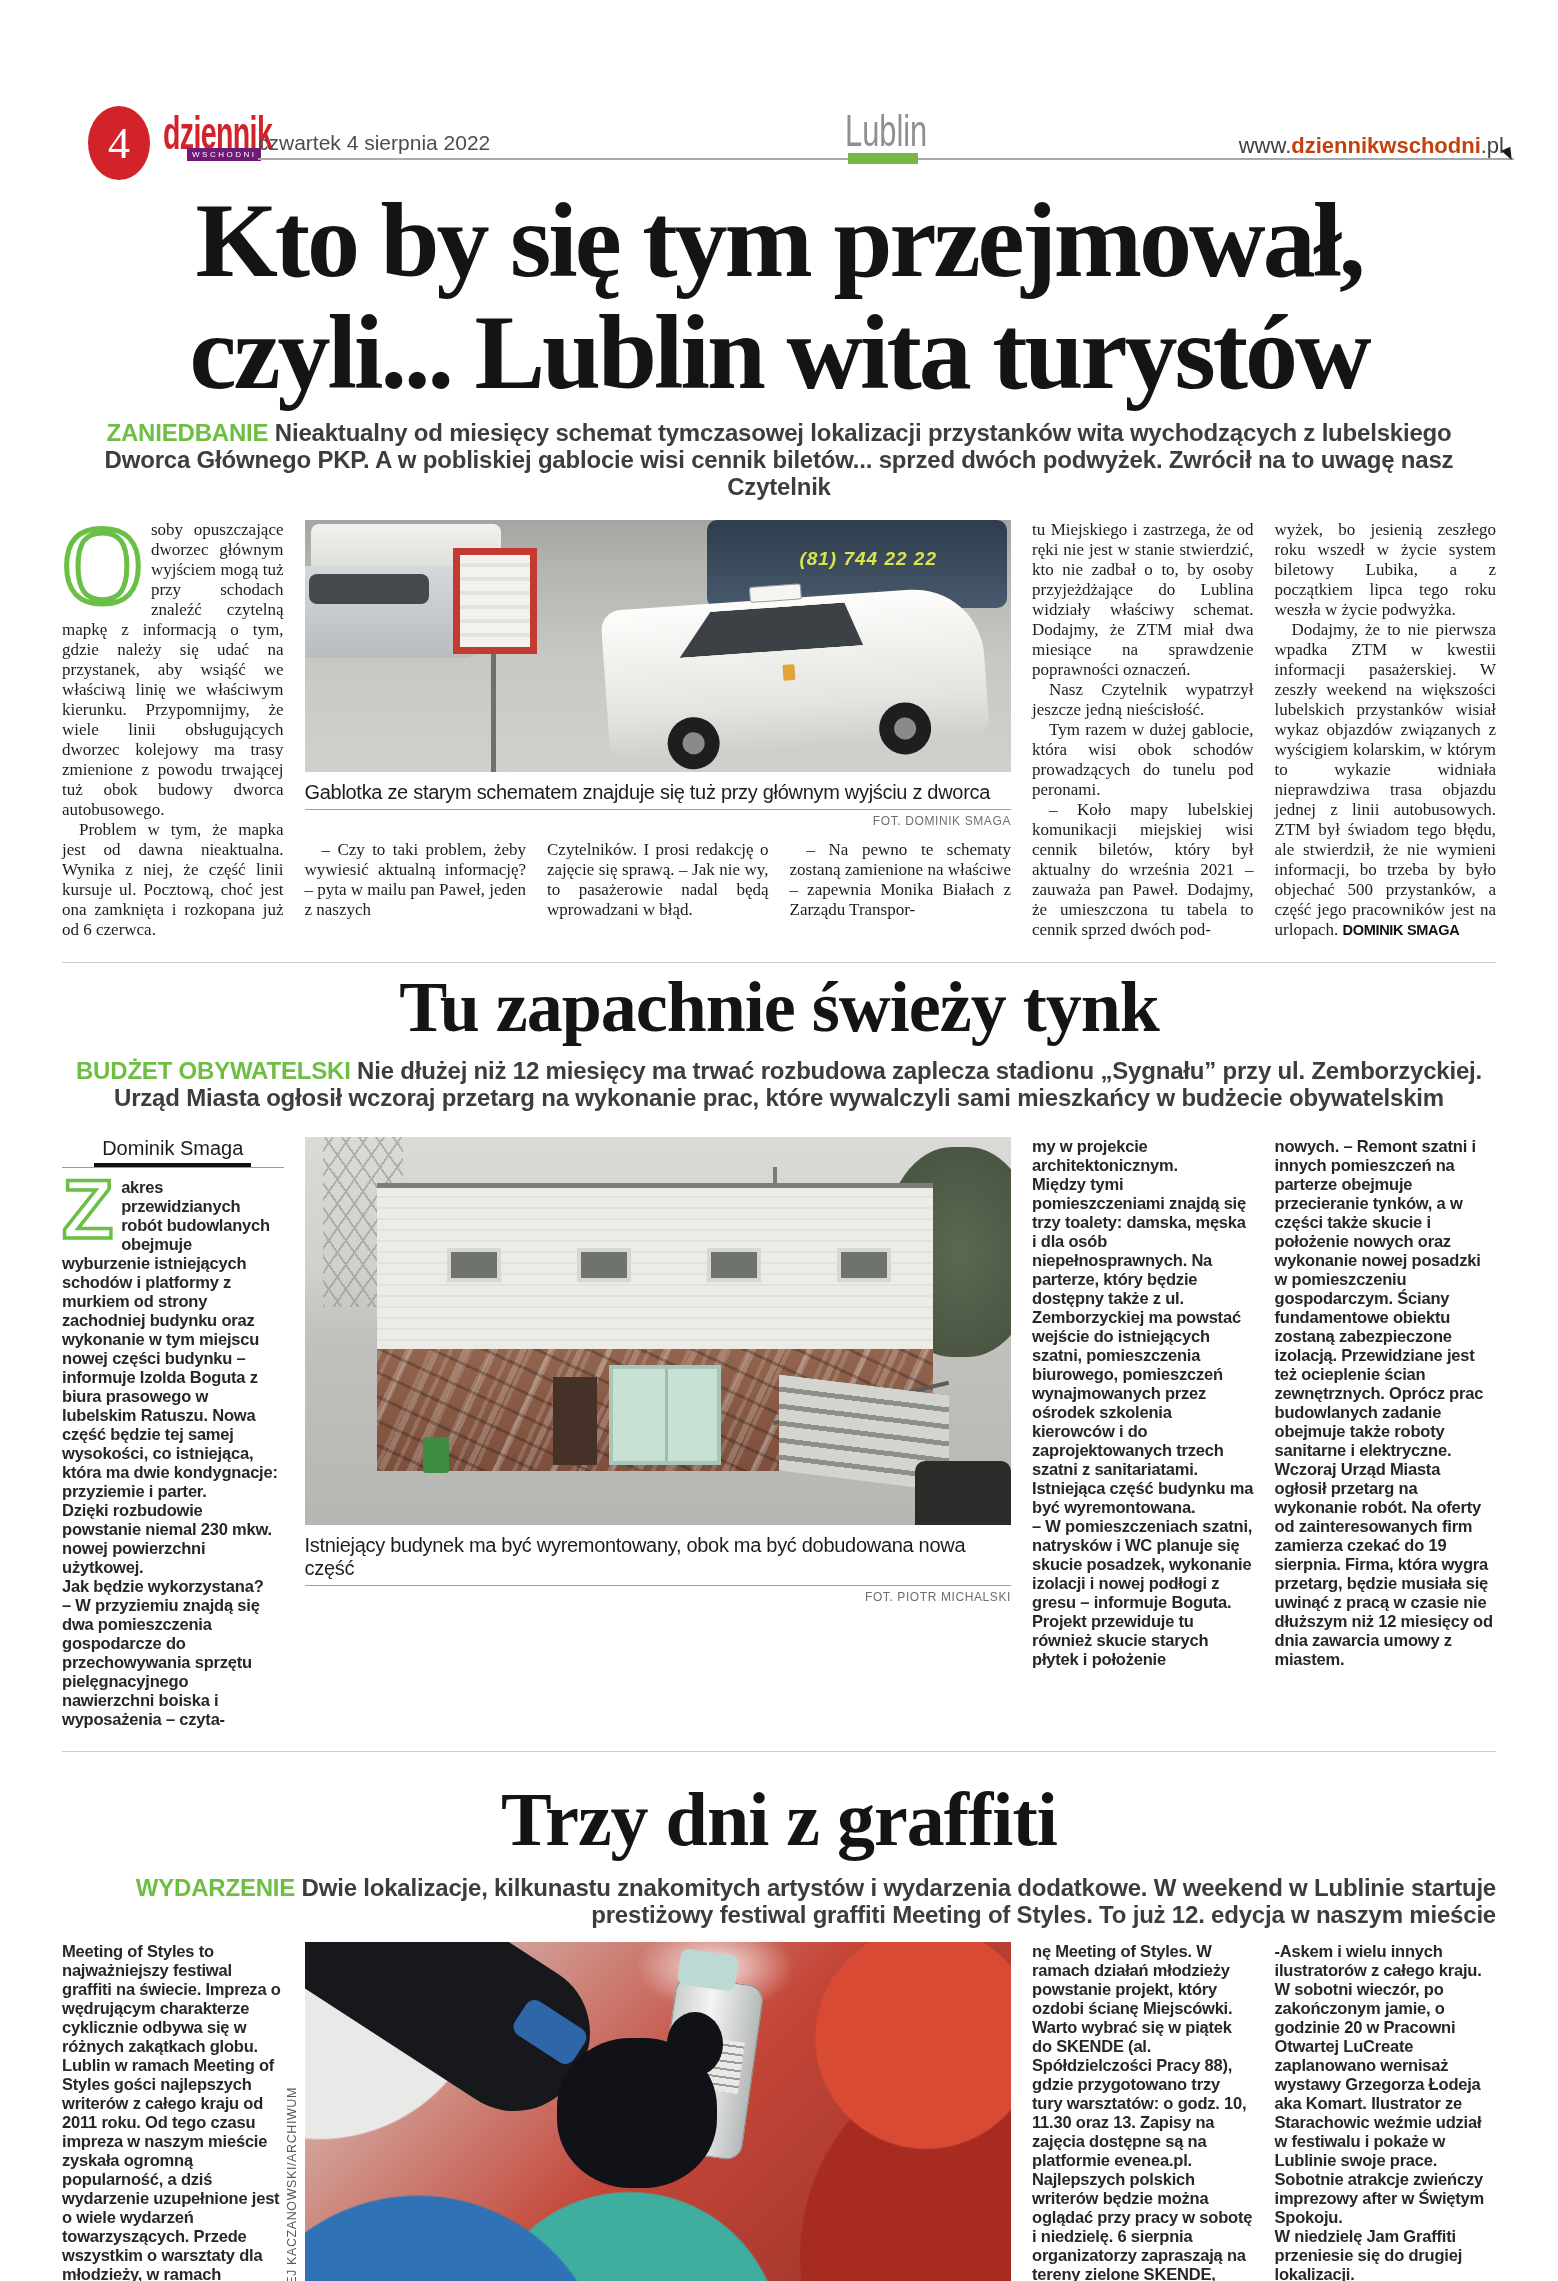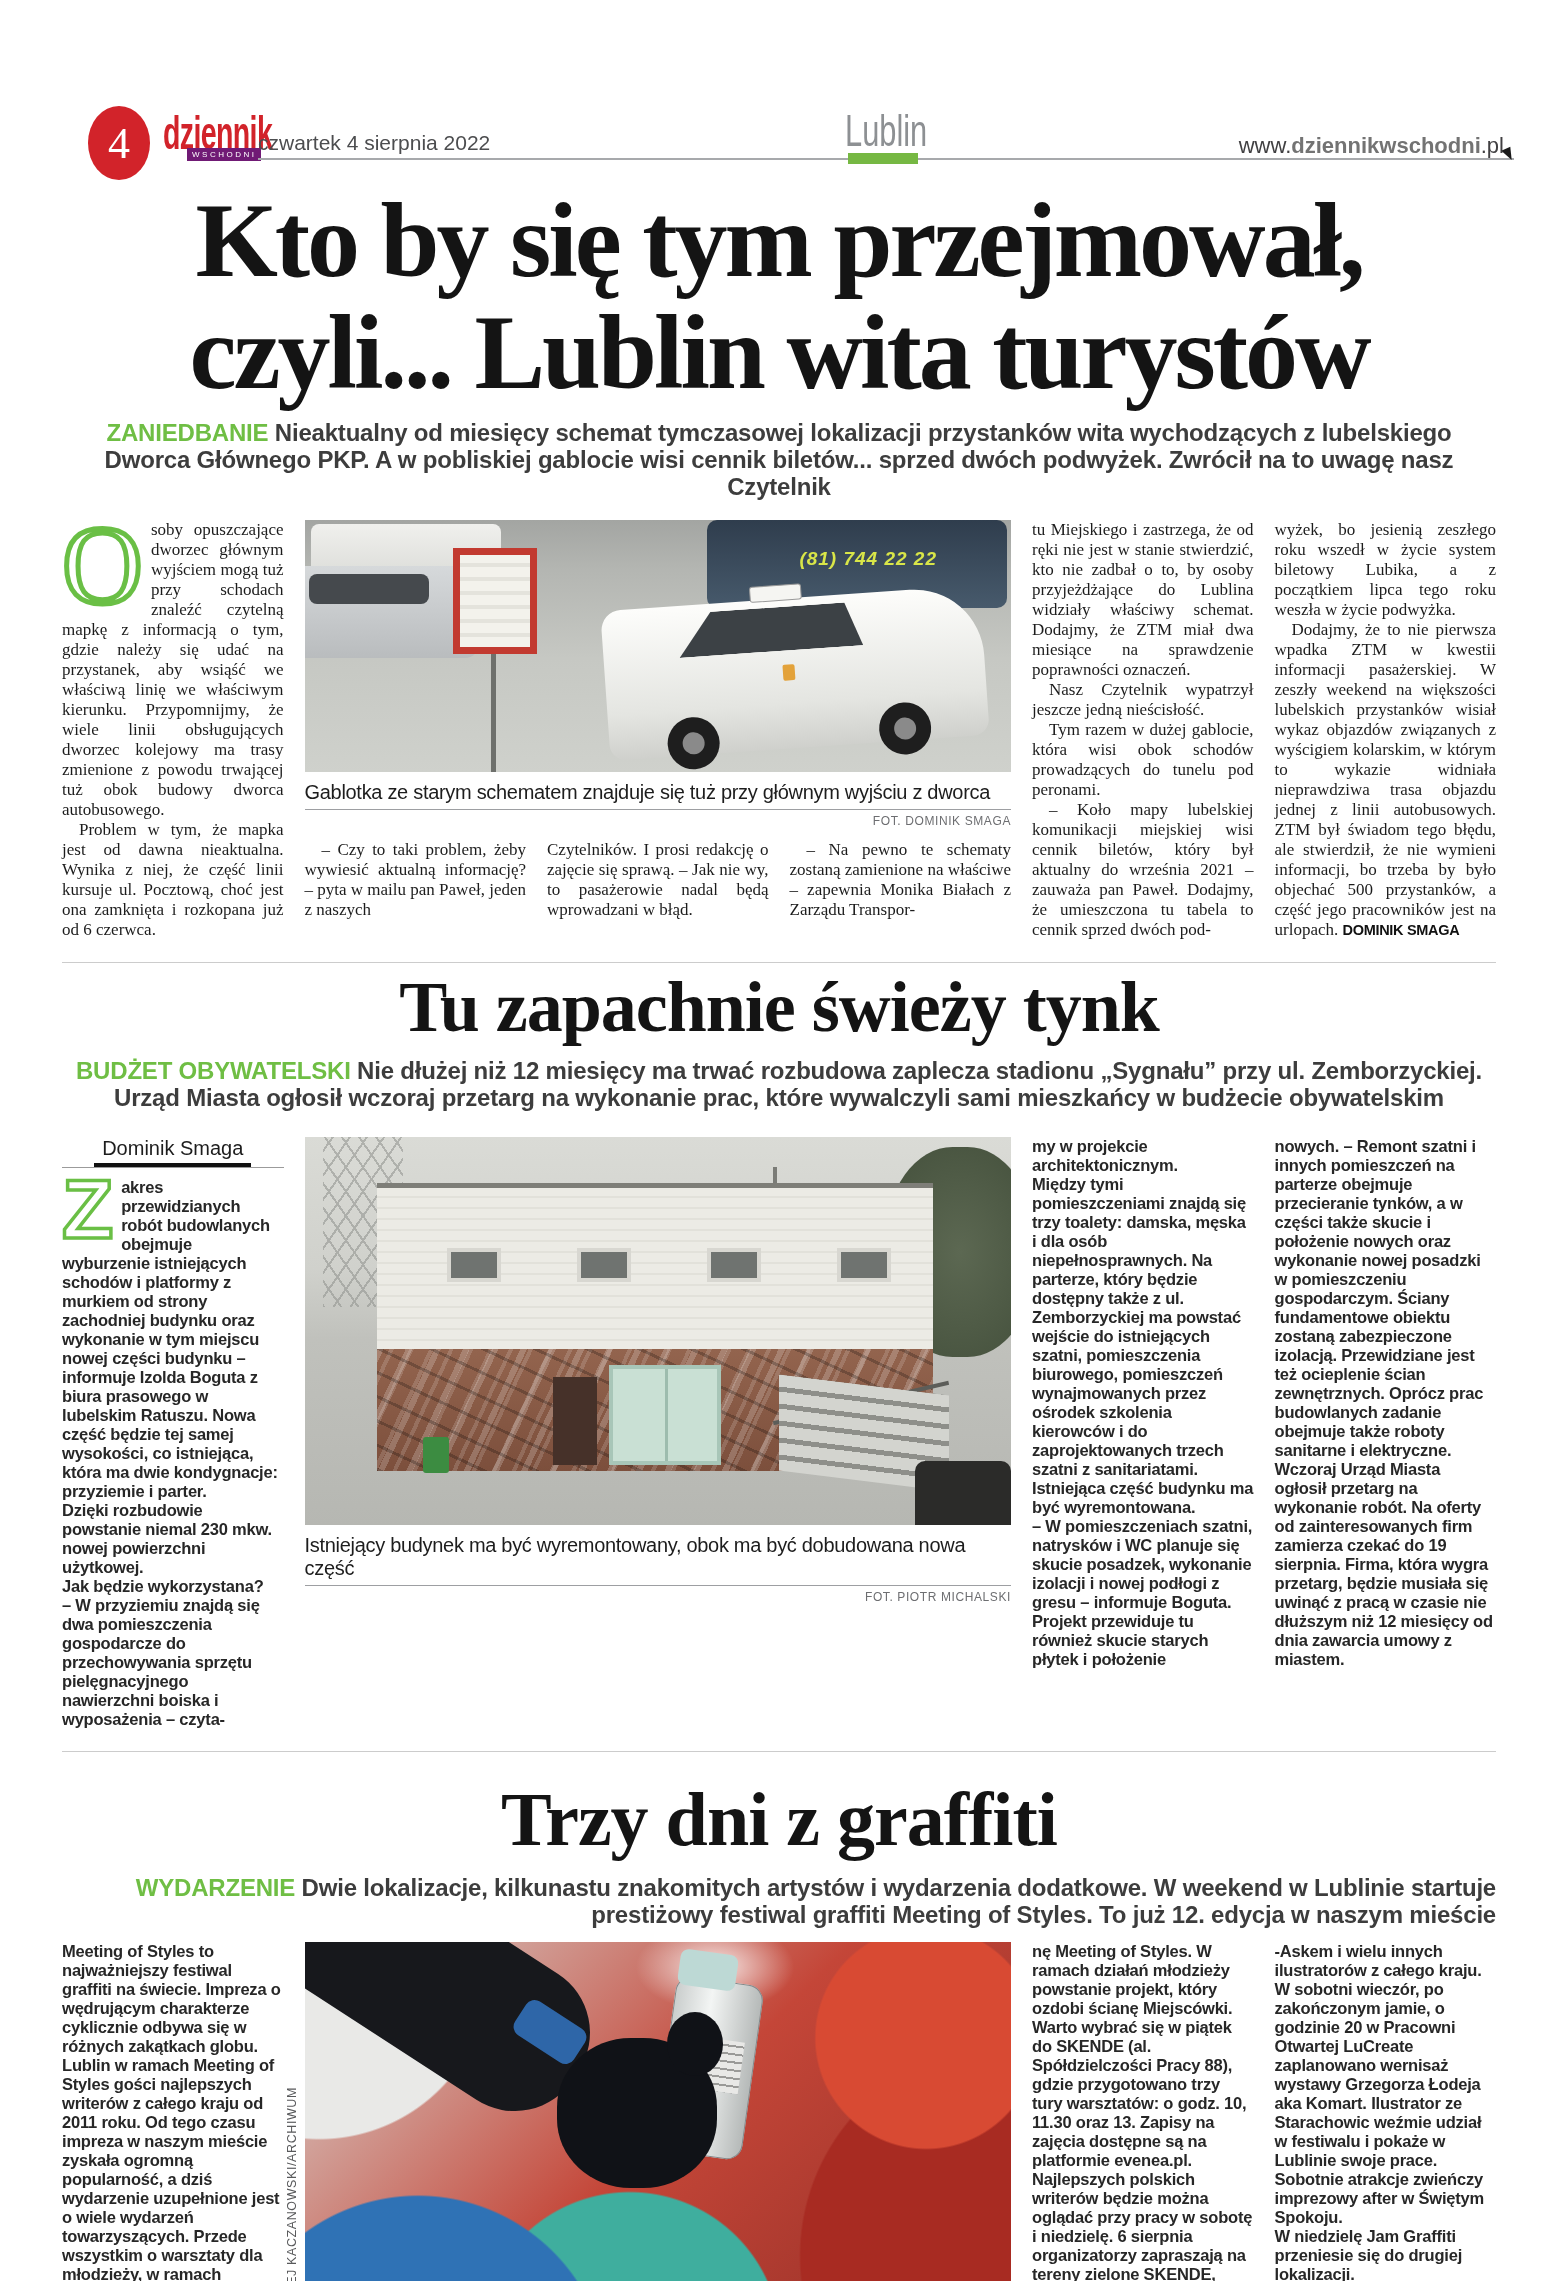--- a/index.html
+++ b/index.html
@@ -13,21 +13,21 @@
   .brand-wrap { position:absolute; left:163px; top:110px; }
   .brand { display:inline-block; transform:scaleX(.62); transform-origin:0 50%;
            font-weight:bold; font-size:46px; letter-spacing:-1px; color:#d2232a; line-height:1; }
   .brand-sub { position:absolute; left:24px; top:38px; background:#701a75; color:#fff; font-size:8px; letter-spacing:2.5px; padding:2px 5px; }
   .m-date { position:absolute; left:258px; top:131px; font-size:21px; color:#4c4d4f; }
   .m-rule { position:absolute; left:258px; right:44px; top:158px; border-top:2px solid #a7a9ac; }
   .section-label-wrap { position:absolute; left:845px; top:109px; }
   .section-label { display:inline-block; transform:scaleX(.7); transform-origin:0 50%; font-size:44px; color:#8d9093; line-height:1; }
   .green-bar { position:absolute; left:848px; top:153px; width:70px; height:11px; background:#76b843; }
   .website { position:absolute; right:44px; top:133px; font-size:22px; color:#414042; }
-  .website b { color:#737373; }
+  .website b { color:#c2410c; }
   .cursor-icon { display:inline-block; width:0; height:0; border-left:9px solid #1a1a1a; border-top:4px solid transparent; border-bottom:10px solid transparent; transform:rotate(-48deg); margin-left:1px; vertical-align:-6px; }
 
   
   .headline { font-family:"Liberation Serif", serif; font-weight:bold; text-align:center; color:#141414; white-space:pre-line; }
   .h-main   { margin-top:21px; font-size:106px; line-height:112px; letter-spacing:-3px; }
   .h-tynk   { margin-top:4px;  font-size:72px;  line-height:80px;  letter-spacing:-1px; }
   .h-graf   { margin-top:24px;  font-size:76px;  line-height:86px;  letter-spacing:-1px; }
   .lead { margin:10px 70px 0; text-align:center; font-size:24px; line-height:27px; font-weight:600; color:#3d3d3d; letter-spacing:-.2px; }
   .lead .tag { color:#6fbe44; font-weight:bold; }
   .lead-left { text-align:right; margin:12px 62px 0; padding-left:64px; text-indent:-64px; }

